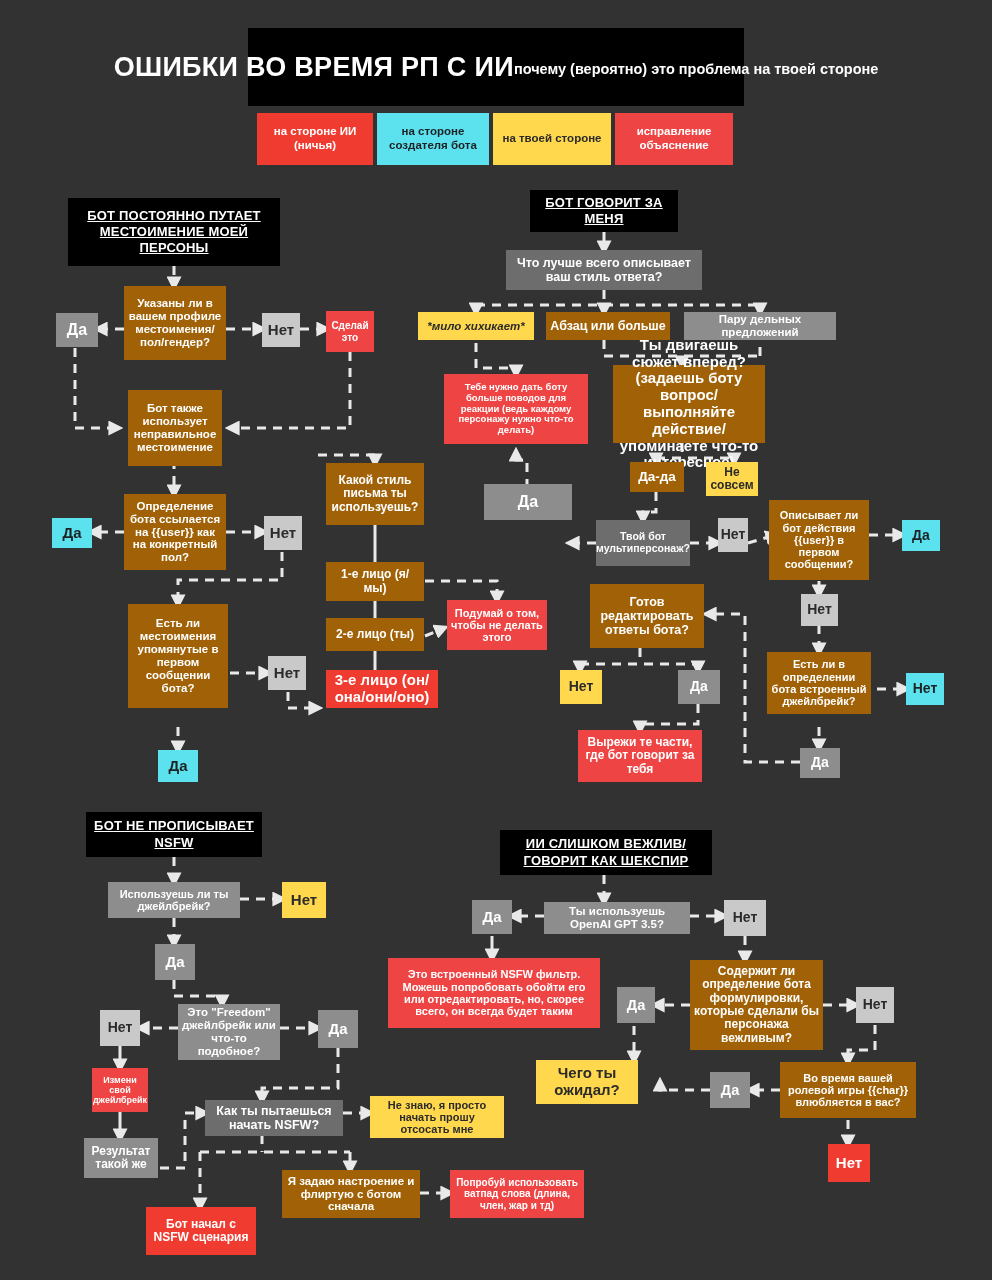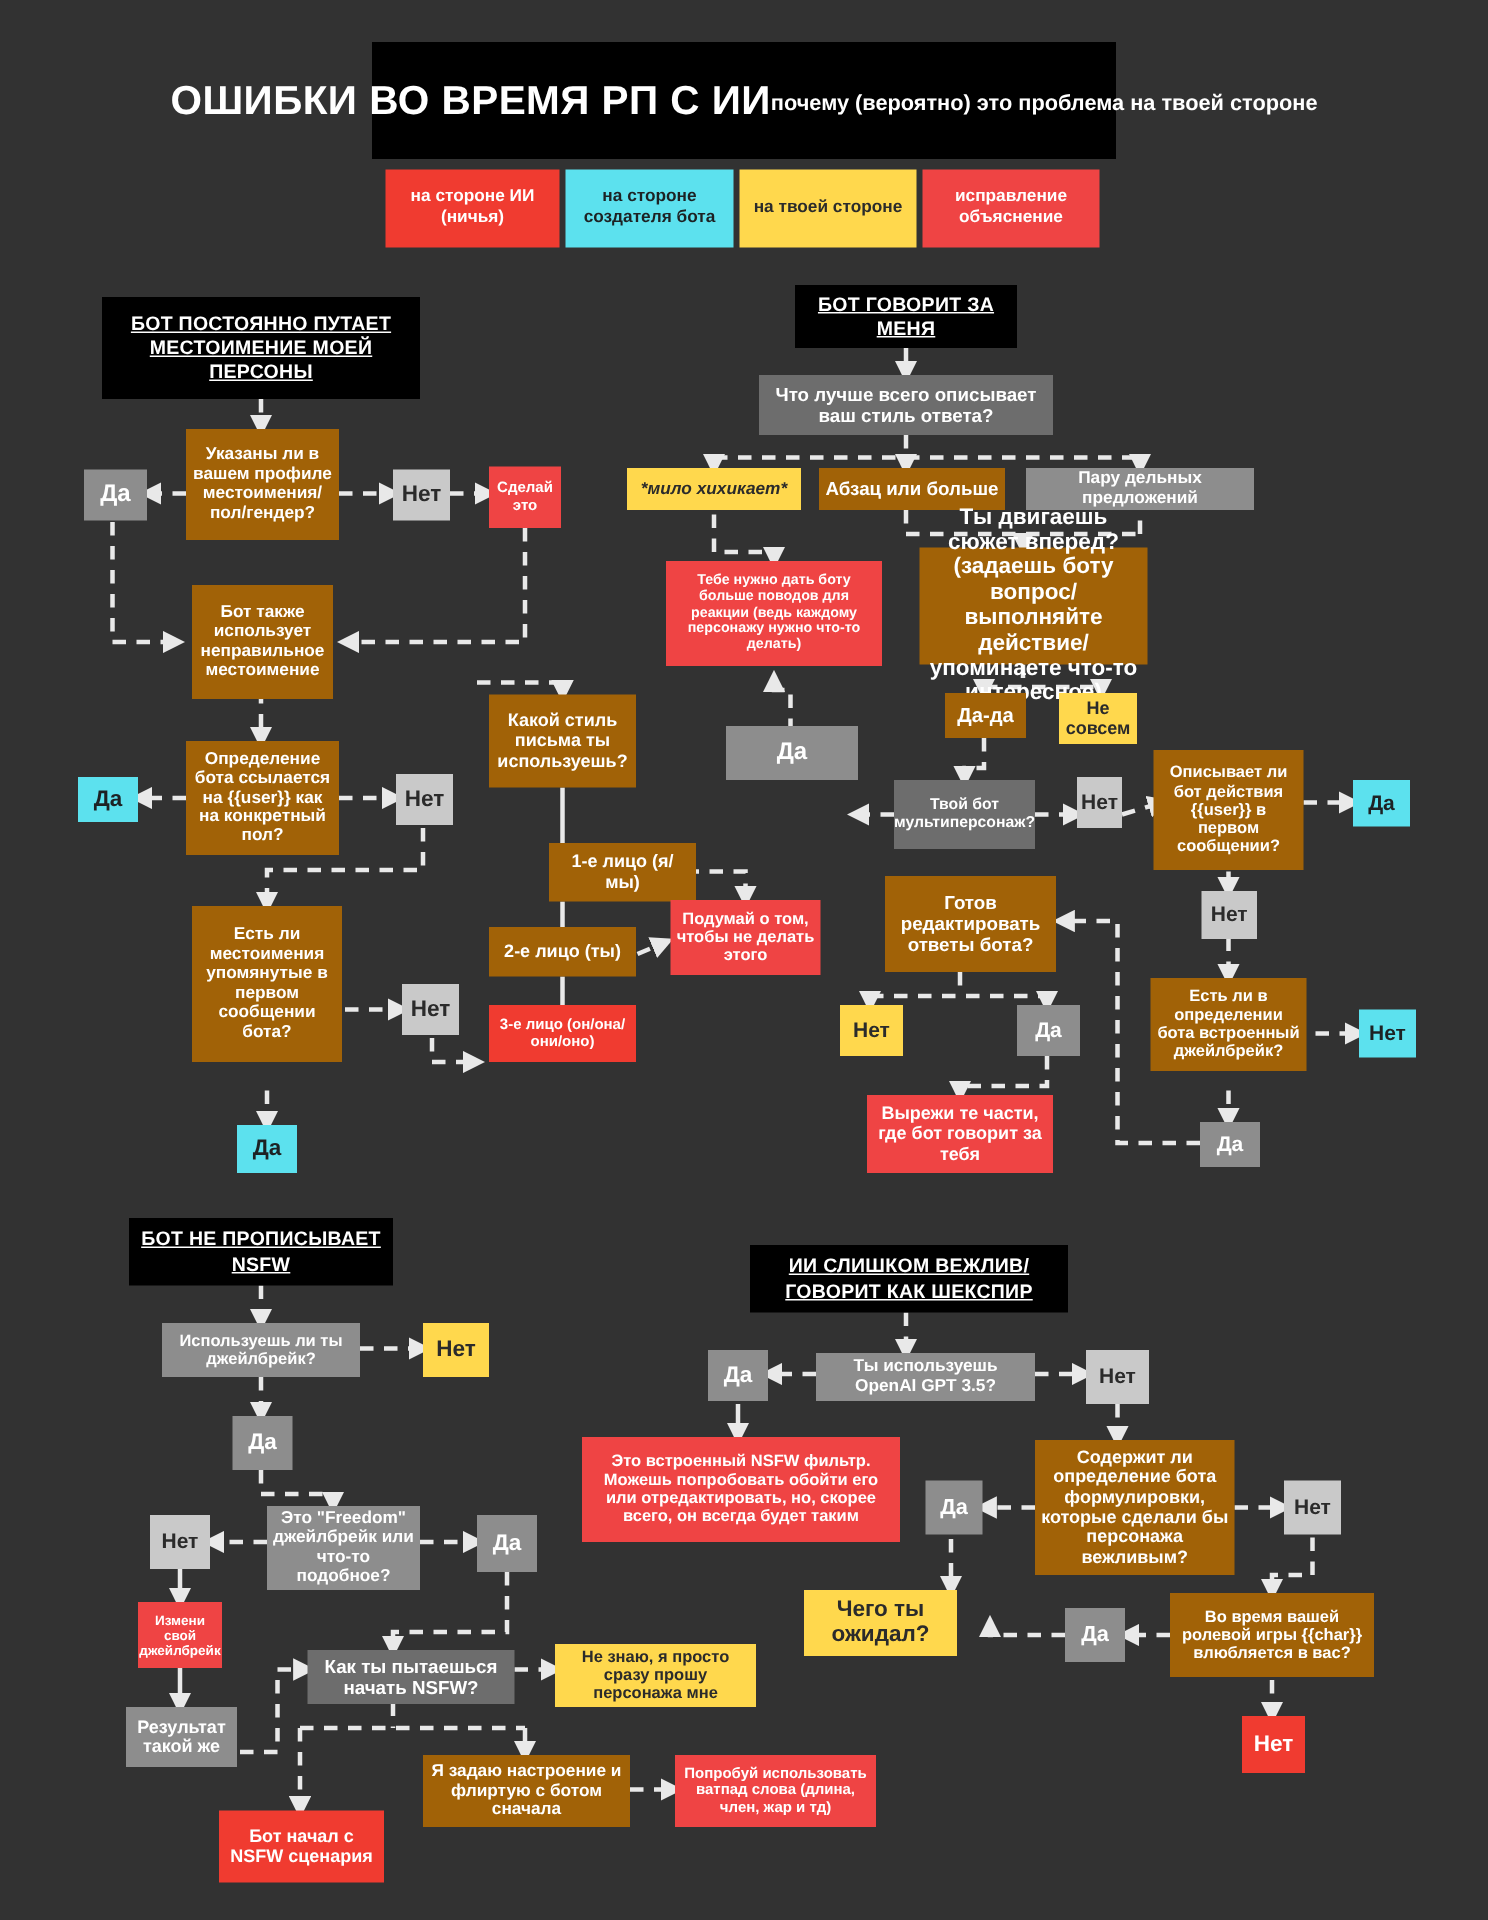--- a/index.html
+++ b/index.html
@@ -187,23 +187,23 @@
 
   <div class="node grey" style="left:124px;top:494px;width:102px;height:76px;font-size:11.5px;">Определение бота ссылается на {{user}} как на конкретный пол?</div>
   <div class="node cyan" style="left:52px;top:518px;width:40px;height:30px;font-size:15px;">Да</div>
   <div class="node lgrey" style="left:264px;top:516px;width:38px;height:34px;font-size:15px;">Нет</div>
 
   <div class="node grey" style="left:128px;top:604px;width:100px;height:104px;font-size:11.5px;">Есть ли местоимения упомянутые в первом сообщении бота?</div>
   <div class="node lgrey" style="left:268px;top:656px;width:38px;height:34px;font-size:15px;">Нет</div>
   <div class="node cyan" style="left:158px;top:750px;width:40px;height:32px;font-size:15px;">Да</div>
 
   <div class="node grey" style="left:326px;top:463px;width:98px;height:62px;font-size:12px;">Какой стиль письма ты используешь?</div>
-  <div class="node grey" style="left:326px;top:562px;width:98px;height:39px;font-size:12px;margin-left:40px;">1-е лицо (я/мы)</div>
+  <div class="node grey" style="left:326px;top:562px;width:98px;height:39px;font-size:12px;">1-е лицо (я/мы)</div>
   <div class="node grey" style="left:326px;top:618px;width:98px;height:33px;font-size:12px;">2-е лицо (ты)</div>
-  <div class="node red" style="left:326px;top:670px;width:98px;height:38px;font-size:10px;">3-е лицо (он/она/они/оно)</div>
+  <div class="node red" style="left:326px;top:670px;width:112px;height:38px;font-size:15px;">3-е лицо (он/она/они/оно)</div>
   <div class="node green" style="left:447px;top:600px;width:100px;height:50px;font-size:11px;">Подумай о том, чтобы не делать этого</div>
 
   <div class="sect" style="left:530px;top:190px;width:148px;height:42px;">
     <span>БОТ ГОВОРИТ ЗА МЕНЯ</span>
   </div>
 
   <div class="node grey-d" style="left:506px;top:250px;width:196px;height:40px;font-size:12.5px;">Что лучше всего описывает ваш стиль ответа?</div>
 
   <div class="node yellow" style="left:418px;top:312px;width:116px;height:28px;font-size:11.5px;font-style:italic;">*мило хихикает*</div>
   <div class="node grey" style="left:546px;top:312px;width:124px;height:28px;font-size:12.5px;">Абзац или больше</div>
@@ -241,21 +241,21 @@
   <div class="node mgrey" style="left:155px;top:944px;width:40px;height:36px;font-size:15px;">Да</div>
 
   <div class="node mgrey" style="left:178px;top:1004px;width:102px;height:56px;font-size:11.5px;">Это "Freedom" джейлбрейк или что-то подобное?</div>
   <div class="node lgrey" style="left:100px;top:1010px;width:40px;height:36px;font-size:14px;">Нет</div>
   <div class="node mgrey" style="left:318px;top:1010px;width:40px;height:38px;font-size:15px;">Да</div>
 
   <div class="node green" style="left:92px;top:1068px;width:56px;height:44px;font-size:9px;">Измени свой джейлбрейк</div>
   <div class="node mgrey" style="left:84px;top:1138px;width:74px;height:40px;font-size:12px;">Результат такой же</div>
 
   <div class="node grey-d" style="left:205px;top:1100px;width:138px;height:36px;font-size:12.5px;">Как ты пытаешься начать NSFW?</div>
-  <div class="node yellow" style="left:370px;top:1096px;width:134px;height:42px;font-size:11px;">Не знаю, я просто сразу прошу персонажа мне</div>
+  <div class="node yellow" style="left:370px;top:1096px;width:134px;height:42px;font-size:11px;">Не знаю, я просто начать прошу отсосать мне</div>
   <div class="node green" style="left:450px;top:1170px;width:134px;height:48px;font-size:10px;">Попробуй использовать ватпад слова (длина, член, жар и тд)</div>
   <div class="node grey" style="left:282px;top:1170px;width:138px;height:48px;font-size:11.5px;">Я задаю настроение и флиртую с ботом сначала</div>
   <div class="node red" style="left:146px;top:1207px;width:110px;height:48px;font-size:12px;">Бот начал с NSFW сценария</div>
 
   <div class="sect" style="left:500px;top:830px;width:212px;height:45px;">
     <span>ИИ СЛИШКОМ ВЕЖЛИВ/ ГОВОРИТ КАК ШЕКСПИР</span>
   </div>
 
   <div class="node mgrey" style="left:544px;top:902px;width:146px;height:32px;font-size:11.5px;">Ты используешь OpenAI GPT 3.5?</div>
   <div class="node mgrey" style="left:472px;top:900px;width:40px;height:34px;font-size:15px;">Да</div>

